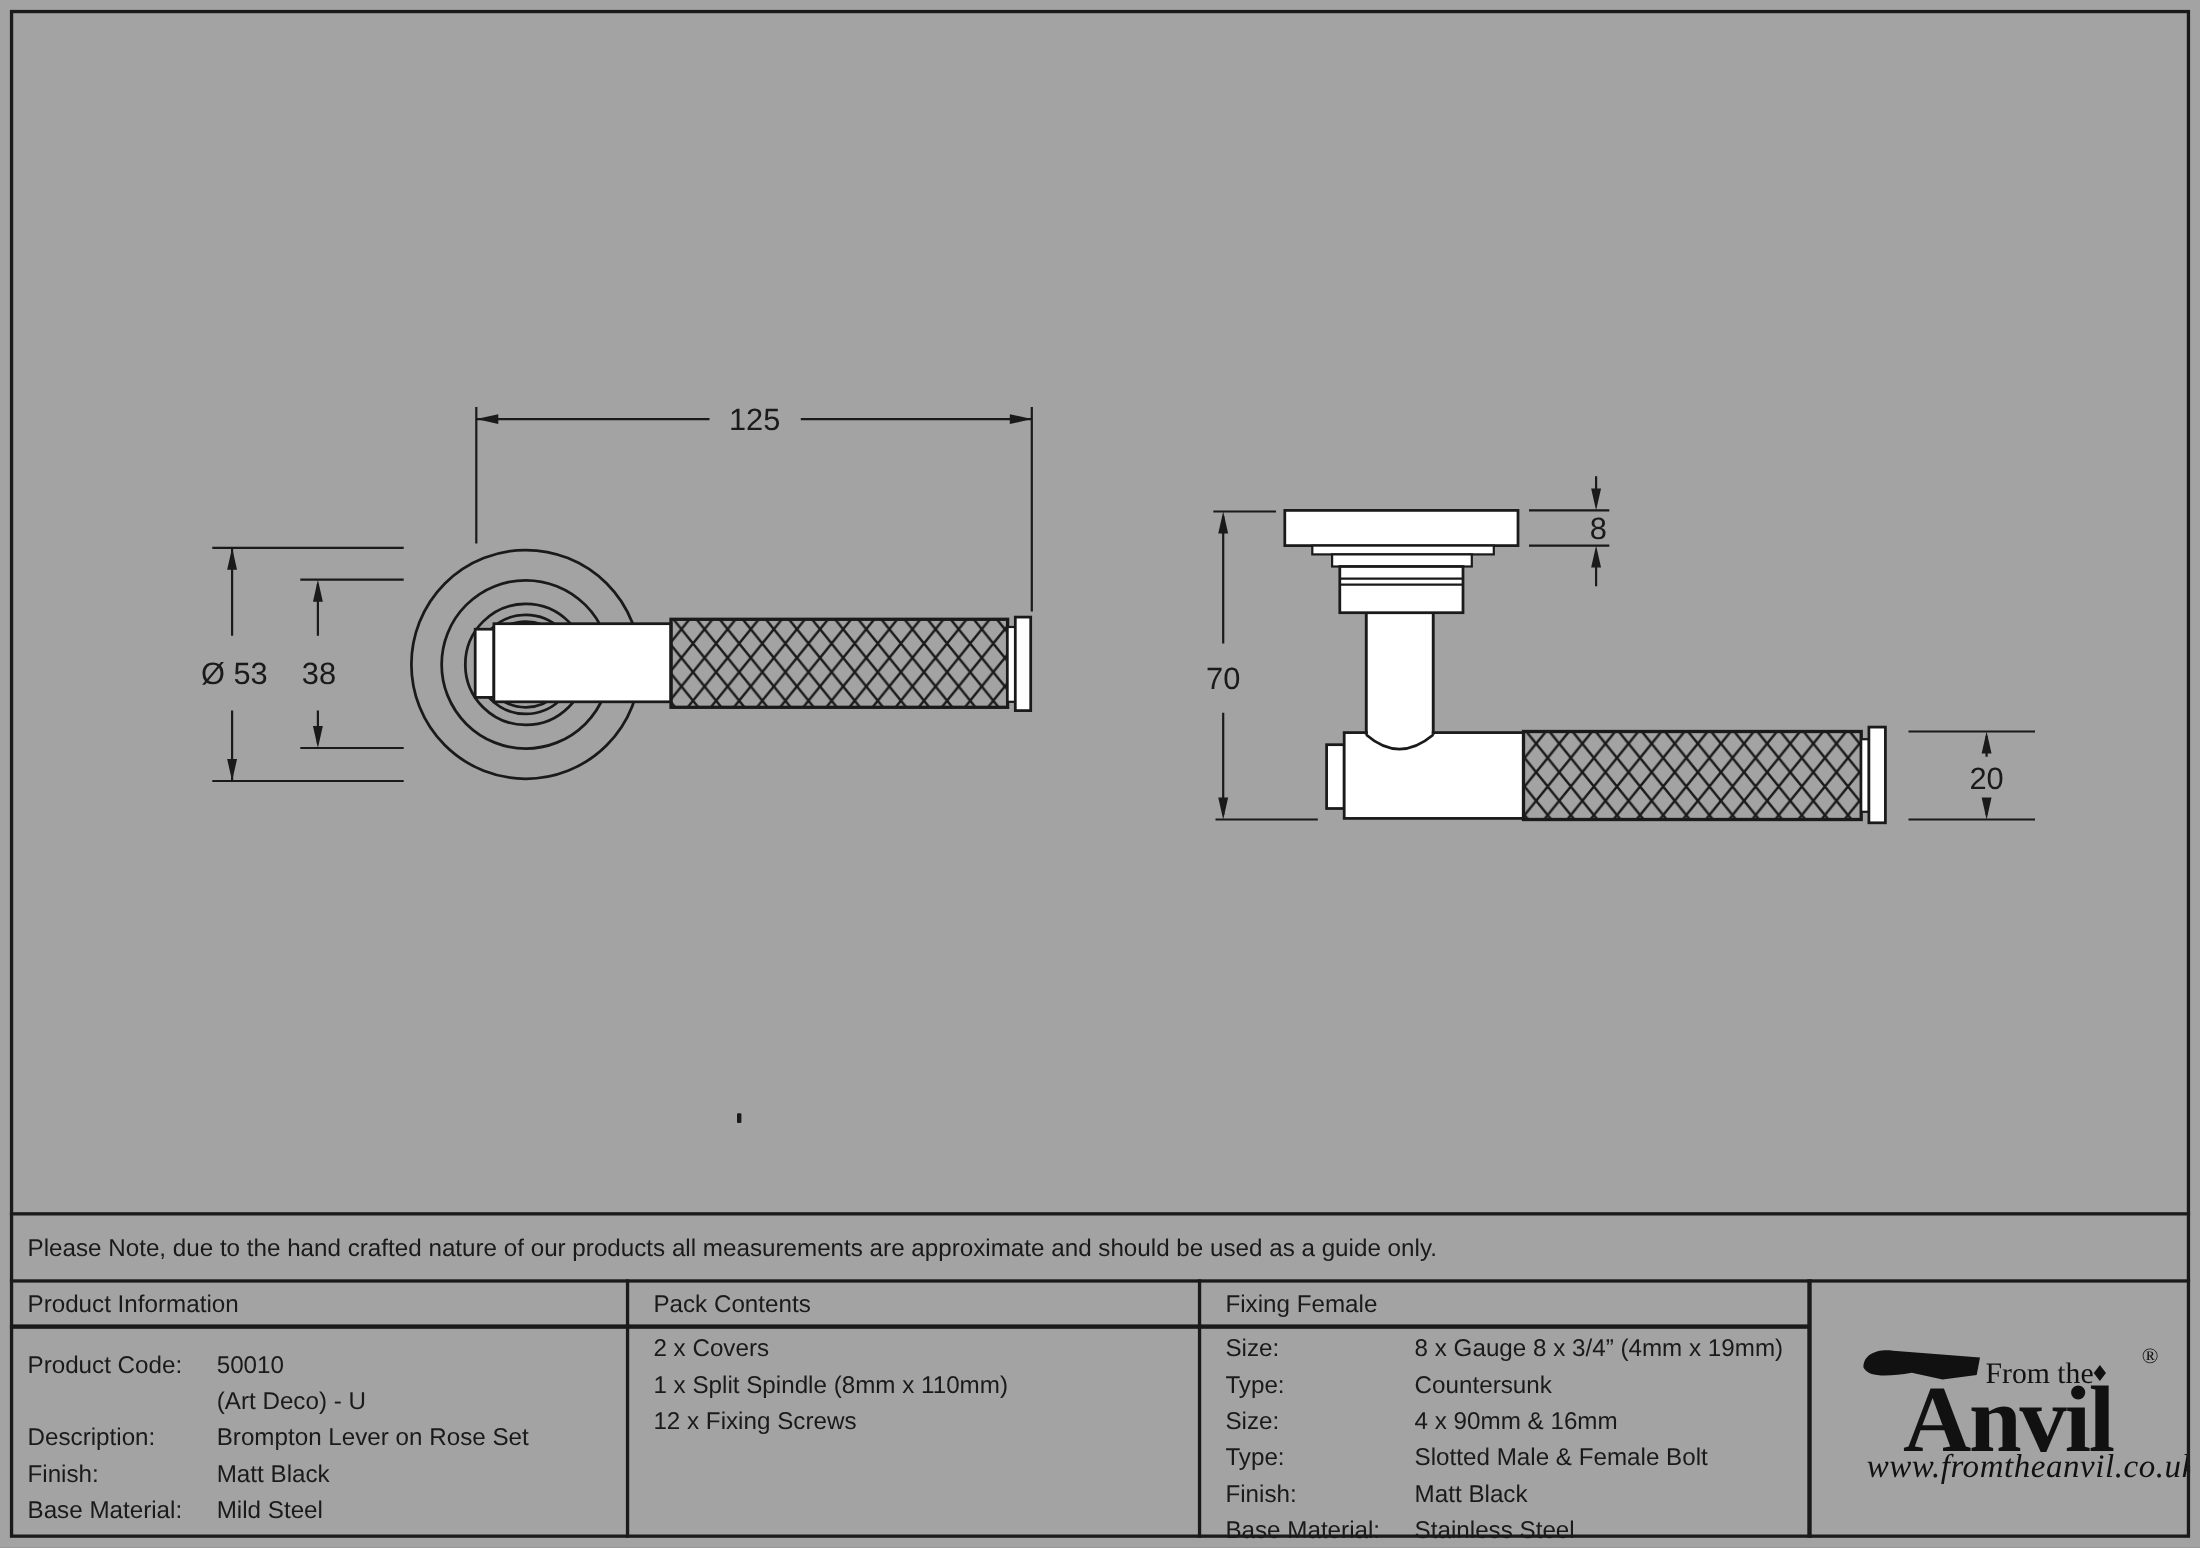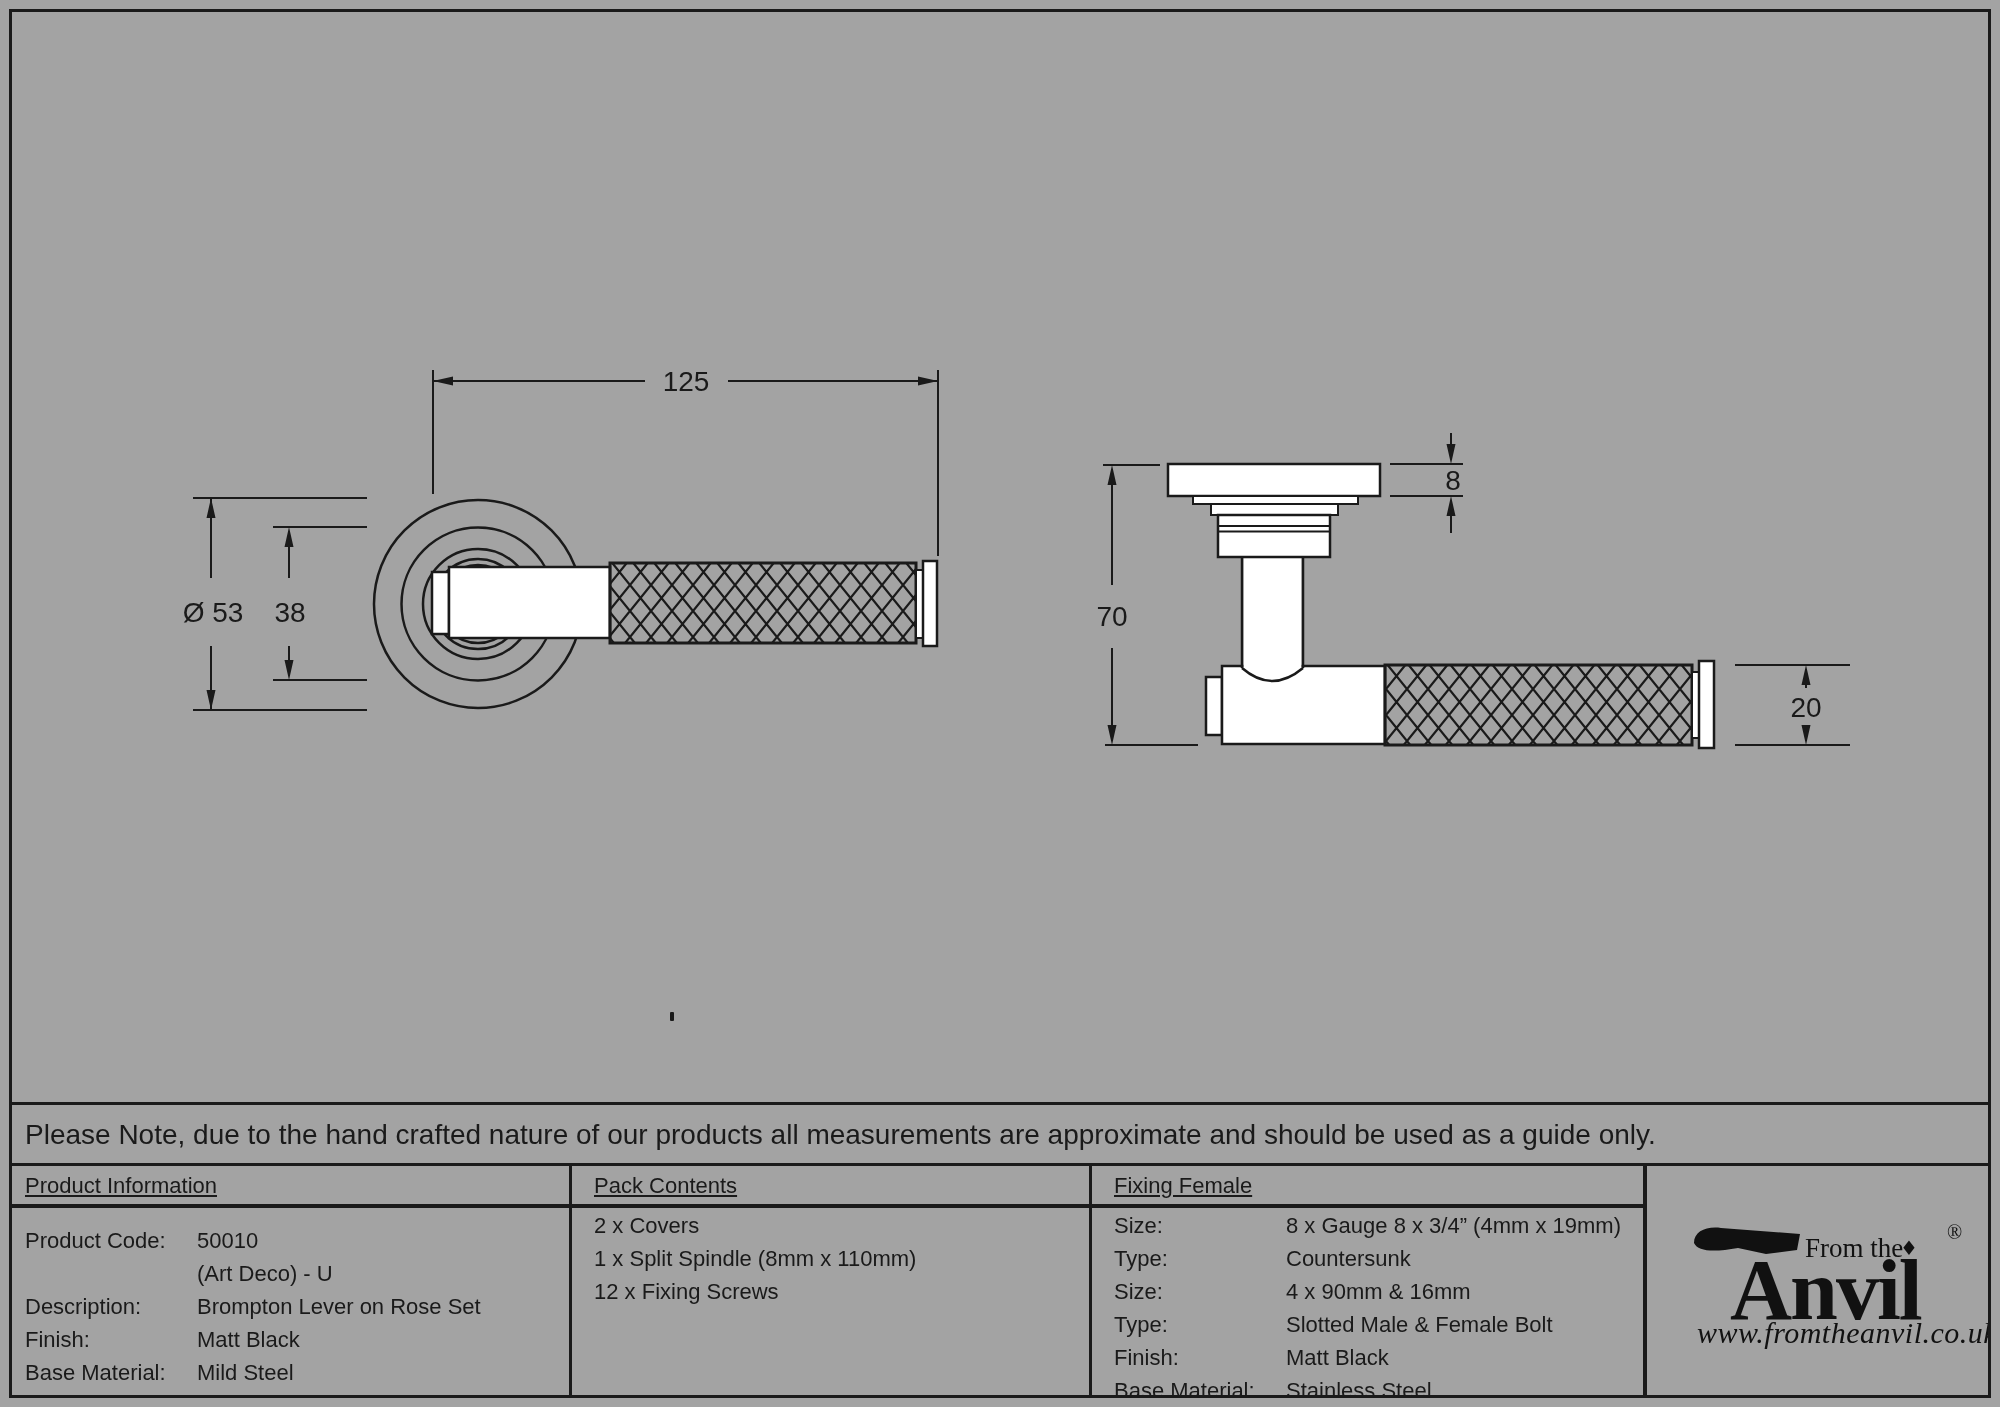--- a/index.html
+++ b/index.html
@@ -20,25 +20,25 @@
   }
   svg.draw{position:absolute;left:0;top:0;width:2000px;height:1407px;}
   .dimtext{
     font-family:"Liberation Sans", sans-serif;
     font-size:28px;
     fill:#1a1a1a;
   }
   .hrule,.vrule{position:absolute;background:#1a1a1a;}
   .note-row{
     position:absolute;left:25px;top:1113px;width:1950px;height:44px;
-    font-size:28px;line-height:44px;white-space:nowrap;
+    font-size:22px;line-height:44px;white-space:nowrap;
   }
   .col-header{
     position:absolute;top:1170px;height:32px;
-    font-size:22px;line-height:32px;white-space:nowrap;text-decoration:underline;
+    font-size:22px;line-height:32px;white-space:nowrap;
   }
   .kv-rows{position:absolute;font-size:22px;}
   .kv-row{display:flex;height:33px;line-height:33px;white-space:nowrap;}
   .kv-label{flex:0 0 172px;}
   .list-rows{position:absolute;font-size:22px;}
   .list-item{height:33px;line-height:33px;white-space:nowrap;}
   .stray-mark{position:absolute;left:670px;top:1012px;width:4px;height:9px;background:#1a1a1a;border-radius:1px;}
   svg.logo{position:absolute;left:1647px;top:1167px;width:344px;height:232px;}
 </style>
 </head>

